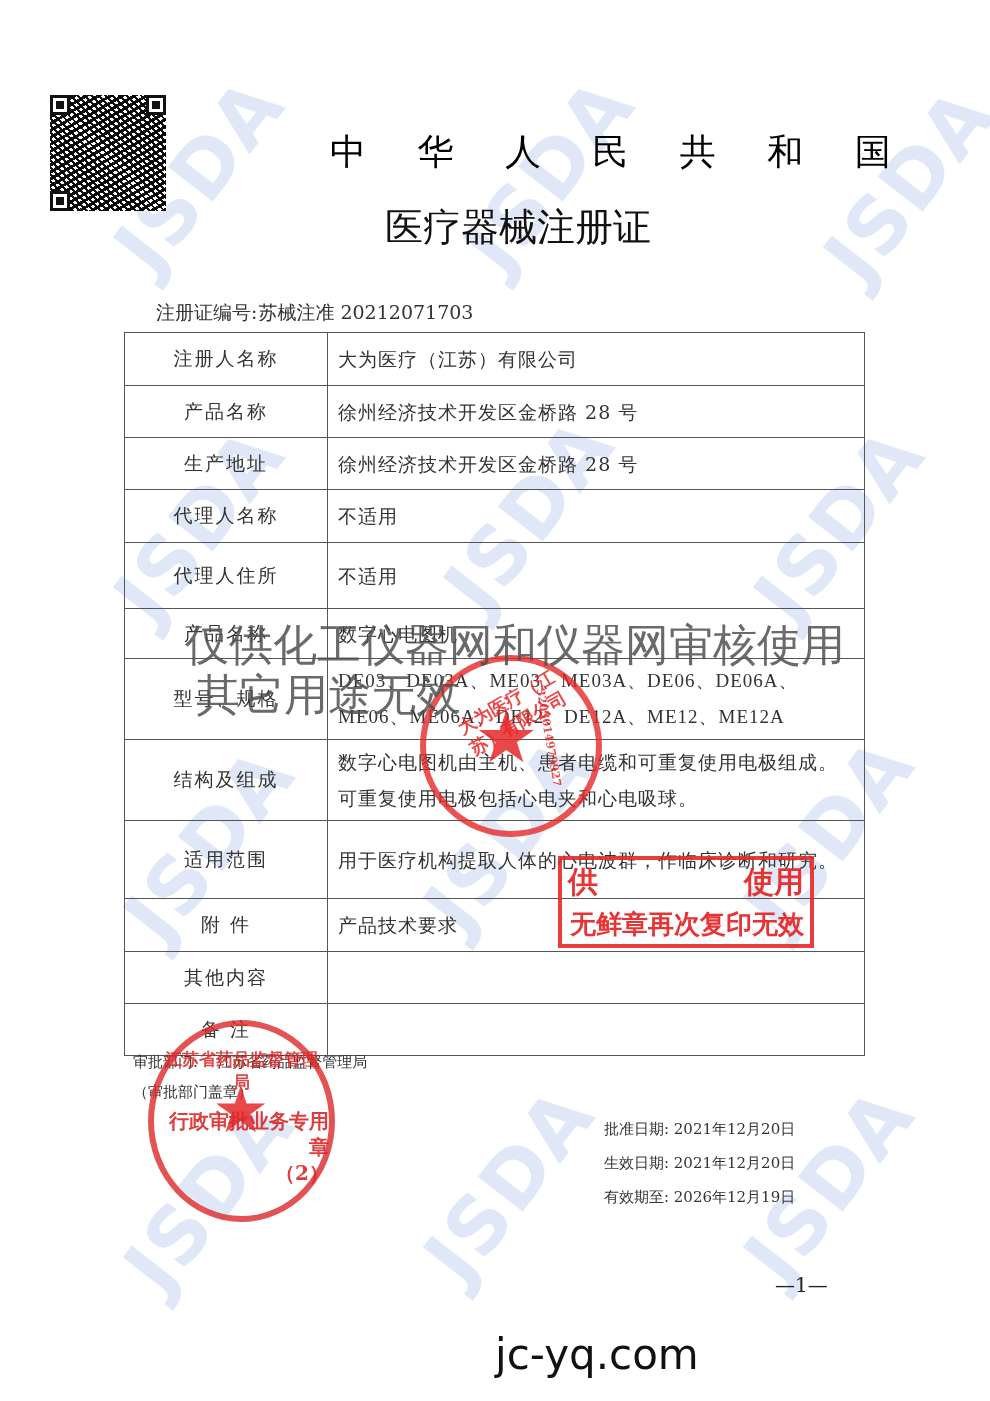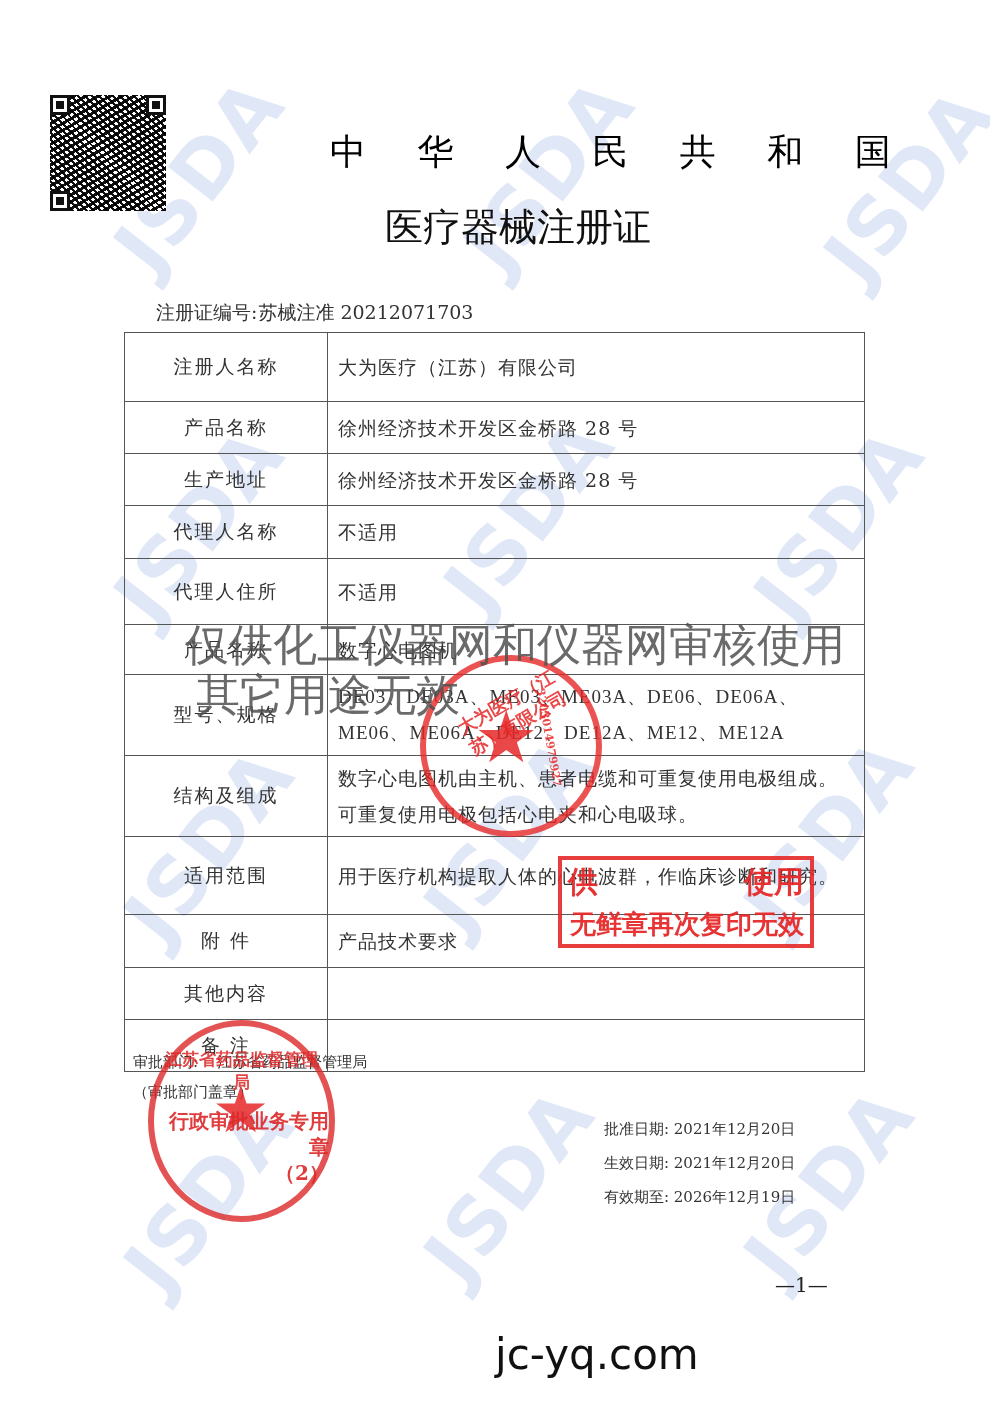--- a/index.html
+++ b/index.html
@@ -71,21 +71,21 @@
 
 <div class="title1">中 华 人 民 共 和 国</div>
 <div class="title2">医疗器械注册证</div>
 
 <div class="regno">
   <span>注册证编号:</span><span>苏械注准 20212071703</span>
 </div>
 
 <table class="cert">
   <tbody>
-      <tr style="height:69px">
+      <tr style="height:53px">
         <td class="lab">注册人名称</td>
         <td class="val">大为医疗（江苏）有限公司</td>
       </tr>
   <tr style="height:52px">
         <td class="lab">产品名称</td>
         <td class="val">徐州经济技术开发区金桥路 28 号</td>
       </tr>
   <tr style="height:52px">
         <td class="lab">生产地址</td>
         <td class="val">徐州经济技术开发区金桥路 28 号</td>

